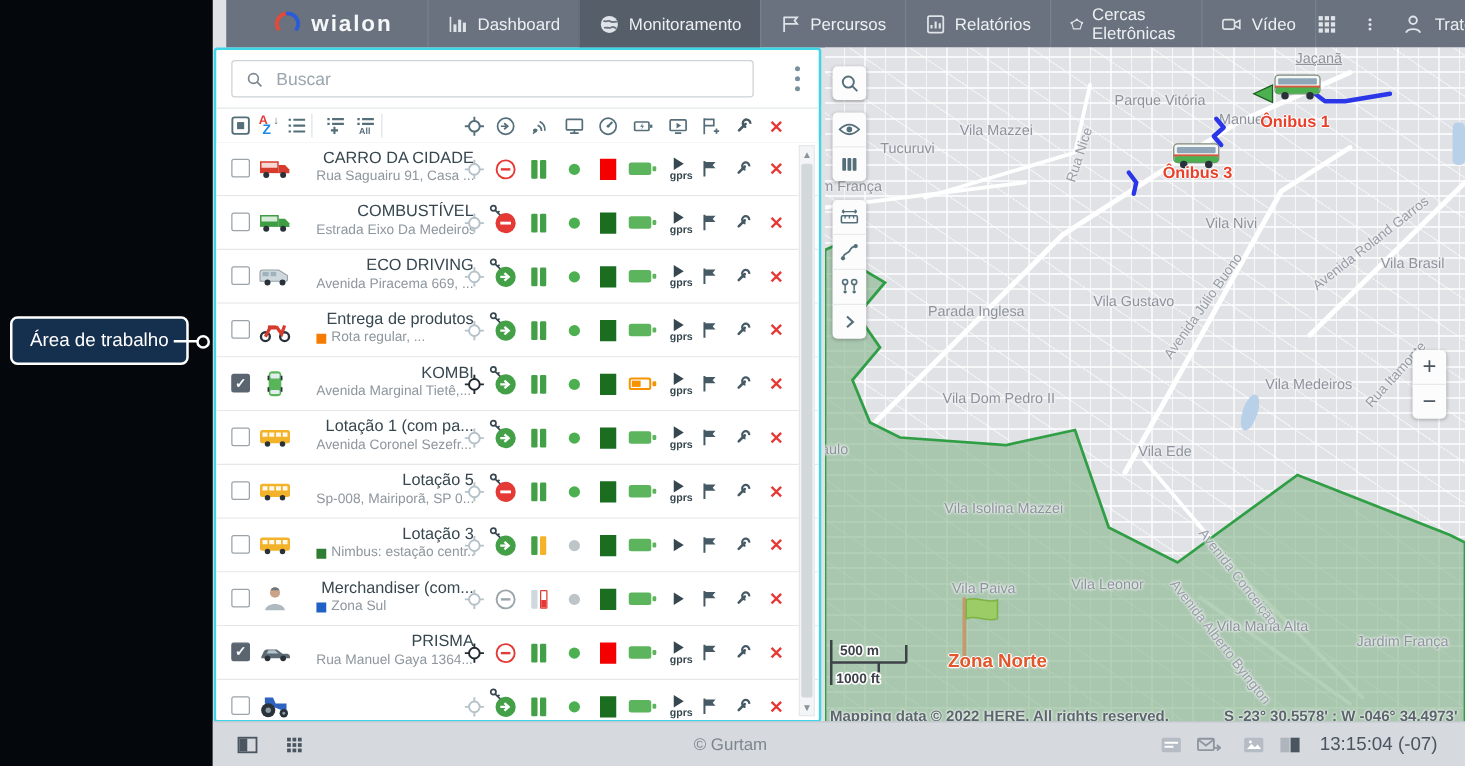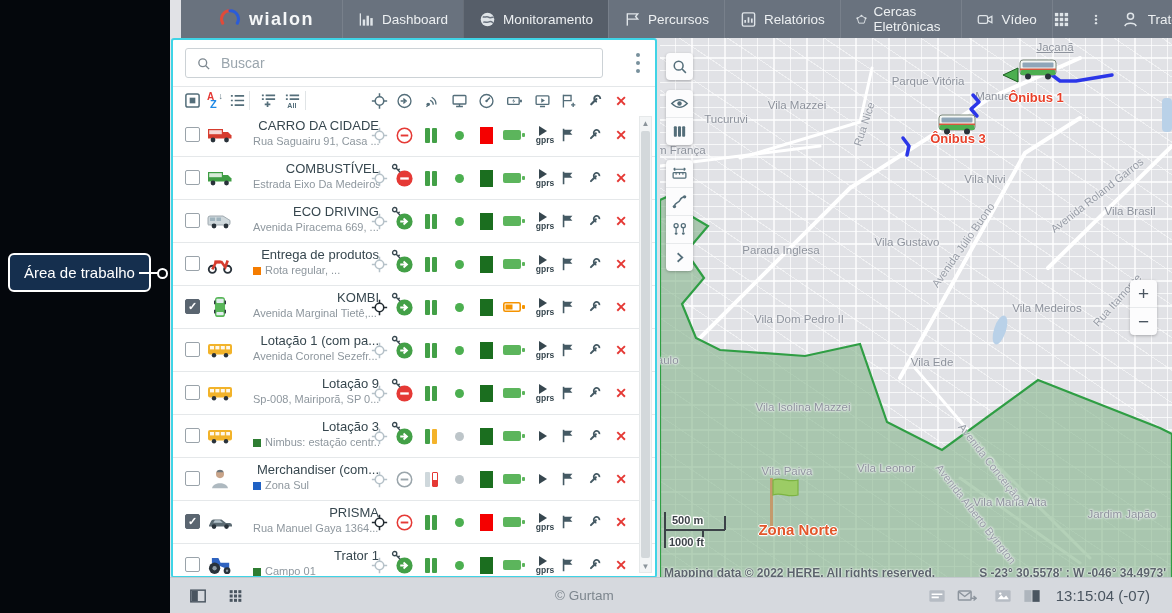--- a/index.html
+++ b/index.html
@@ -903,21 +903,21 @@
                 </svg>
               </span>
     <span class="cell c-x">✕</span>
   </div>
             <div class="row">
     <input type="checkbox" style="">
     <svg class="veh" style="color: rgb(242, 179, 42);">
                 <use href="#v-bus"></use>
               </svg>
     <div class="txt">
-      <div class="nm">Lotação 9</div>
+      <div class="nm">Lotação 5</div>
       <div class="sub">
                   <span class="subtxt">Sp-008, Mairiporã, SP 0...</span>
                 </div>
     </div>
     <span class="cell c-target">
                 <svg>
                   <use href="#s-cross"></use>
                 </svg>
               </span>
     <span class="cell c-motion">
@@ -1116,27 +1116,20 @@
                   <use href="#s-wrench"></use>
                 </svg>
               </span>
     <span class="cell c-x">✕</span>
   </div>
             <div class="row">
     <input type="checkbox" style="">
     <svg class="veh" style="color: rgb(47, 99, 192);">
                 <use href="#v-tractor"></use>
               </svg>
-    <div class="txt">
-      <div class="nm">Trator 1</div>
-      <div class="sub">
-                  <span class="blt" style="background: rgb(46, 125, 50);"></span>
-                  <span class="subtxt">Campo 01</span>
-                </div>
-    </div>
     <span class="cell c-target">
                 <svg>
                   <use href="#s-cross"></use>
                 </svg>
               </span>
     <span class="cell c-motion">
                 <svg class="mo">
                   <use href="#s-go"></use>
                 </svg>
                 <svg class="key">
@@ -1216,21 +1209,21 @@
             <span class="ml" style="left: 470px; top: 173px;">Vila Brasil</span>
             <span class="ml" style="left: 139px; top: 281px;">Vila Dom Pedro II</span>
             <span class="ml" style="left: 387px; top: 270px;">Vila Medeiros</span>
             <span class="ml street" style="left: 457px; top: 262px; transform: translate(-50%, -50%) rotate(-48deg);">Rua Itamonte</span>
             <span class="ml" style="left: 272px; top: 324px;">Vila Ede</span>
             <span class="ml" style="left: -8px; top: 322px;">São Paulo</span>
             <span class="ml" style="left: 143px; top: 369px;">Vila Isolina Mazzei</span>
             <span class="ml" style="left: 127px; top: 433px;">Vila Paiva</span>
             <span class="ml" style="left: 226px; top: 430px;">Vila Leonor</span>
             <span class="ml" style="left: 350px; top: 464px;">Vila Maria Alta</span>
-            <span class="ml" style="left: 462px; top: 476px;">Jardim Japão</span>
+            <span class="ml" style="left: 462px; top: 476px;">Jardim França</span>
             <span class="ml street" style="left: 316px; top: 476px; transform: translate(-50%, -50%) rotate(52deg);">Avenida Alberto Byington</span>
             <span class="ml street" style="left: 330px; top: 424px; transform: translate(-50%, -50%) rotate(52deg);">Avenida Conceição</span>
           </div>
         <svg class="map-svg" viewBox="0 0 512 540">
           <g id="tracks" stroke="#2b36e8" stroke-width="3.5" fill="none" stroke-linecap="round" stroke-linejoin="round">
               <polyline points="388,34 400,43 416,43 452,37"></polyline>
               <polyline points="313,57 319,64 311,71 317,78"></polyline>
               <polyline points="243,100 249,108 247,117"></polyline>
             </g>
           <polygon points="358,30 343,37 358,44" fill="#4caf50" stroke="#1b5e20" stroke-width="1"></polygon>

